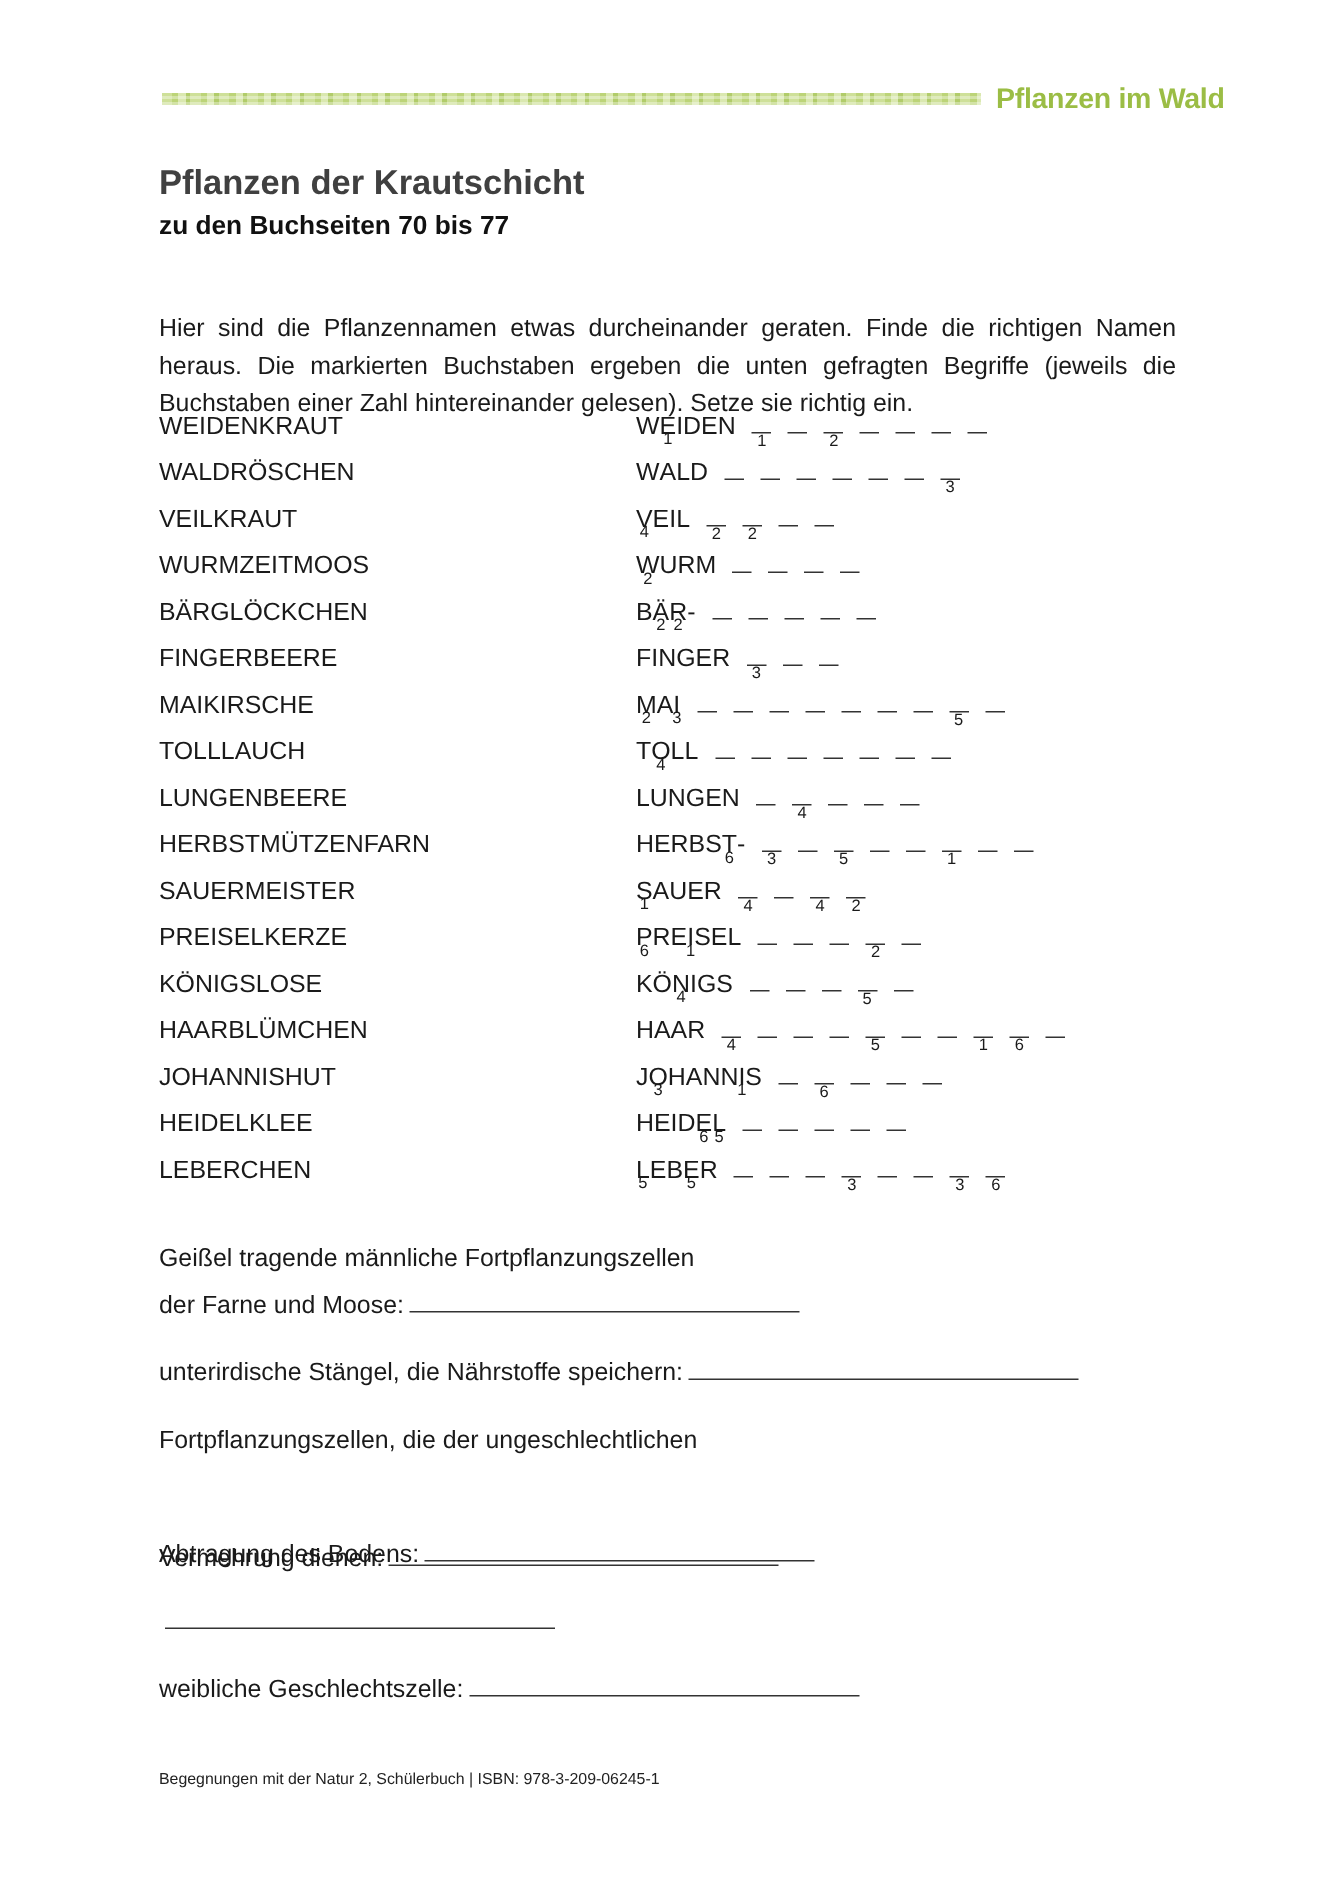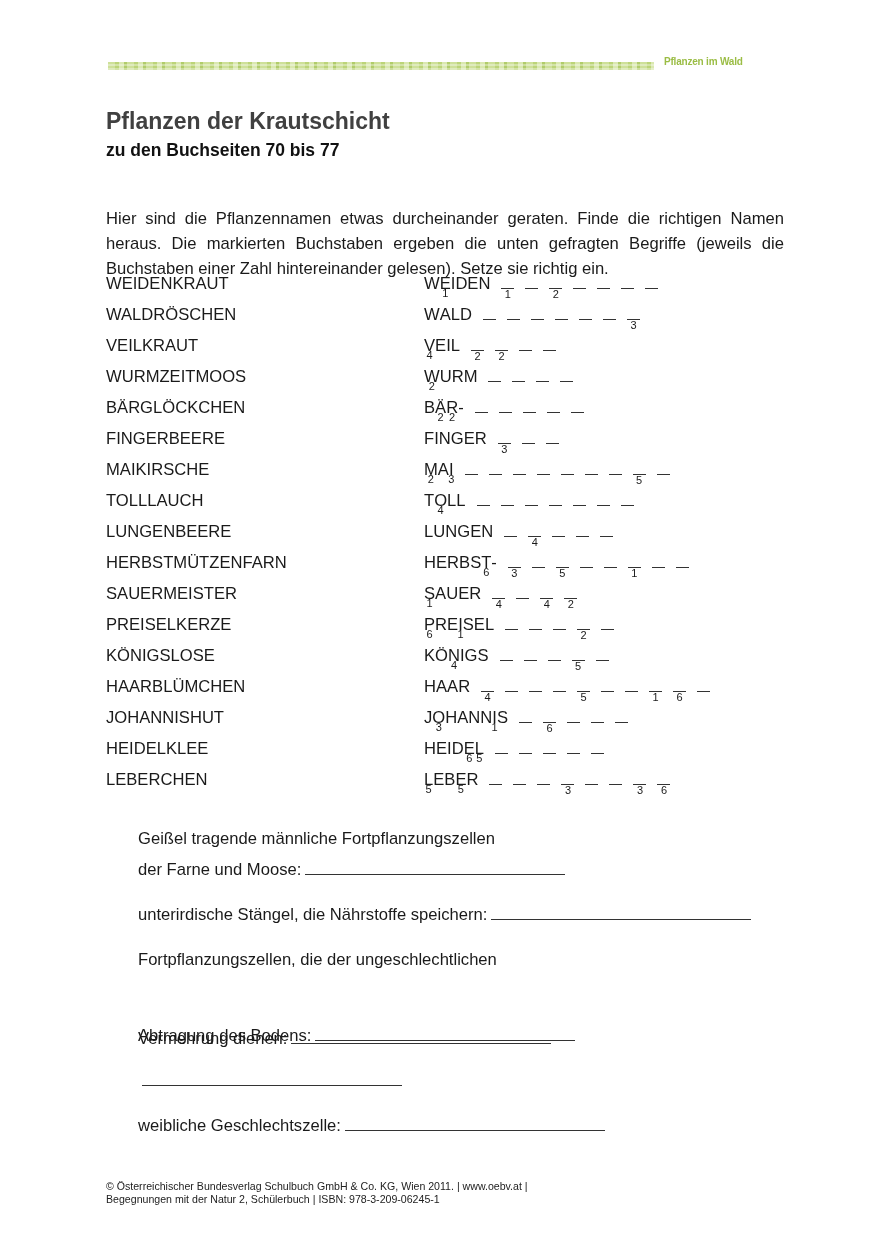--- a/index.html
+++ b/index.html
@@ -3,36 +3,36 @@
 <meta charset="utf-8">
 <style>
   html, body { margin:0; padding:0; background:#fff; }
   body { width:890px; height:1259px; position:relative; overflow:hidden;
          font-family:"Liberation Sans", sans-serif; color:#1a1a1a; }
   .hdr-bar { position:absolute; left:108px; top:62px; width:546px; height:8px;
     background: repeating-linear-gradient(90deg, #c9dd8f 0 7px, #b5d06a 7px 11px, #d6e6a8 11px 16px, #a9c75a 16px 19px);
     opacity:0.9; }
   .hdr-bar::after { content:""; position:absolute; inset:0;
     background: repeating-linear-gradient(0deg, rgba(255,255,255,0.35) 0 2px, rgba(255,255,255,0) 2px 4px); }
-  .hdr-title { position:absolute; left:664px; top:56px; font-size:10px; font-weight:bold; color:#9bbd45; letter-spacing:-0.2px; }
+  .hdr-title { position:absolute; left:664px; top:56px; font-size:19px; font-weight:bold; color:#9bbd45; letter-spacing:-0.2px; }
   .title { position:absolute; left:106px; top:108px; font-size:23px; font-weight:bold; color:#404040; }
   .subtitle { position:absolute; left:106px; top:140px; font-size:17.5px; font-weight:bold; color:#111; }
   .intro { position:absolute; left:106px; top:178px; width:678px; font-size:16.6px; line-height:25px; text-align:justify; color:#1a1a1a;margin-top:28px; }
   .rows { position:absolute; left:106px; top:272px; width:700px; }
   .row { position:relative; height:31px; font-size:16.6px; }
   .left-word { position:absolute; left:0; top:2px; }
   .right { position:absolute; left:318px; top:2px; white-space:nowrap; }
   .pre { position:relative; display:inline-block; }
   .ch { position:relative; display:inline-block; }
   .mk { position:absolute; left:50%; transform:translateX(-50%); top:14px; font-size:11px; line-height:11px; }
   .blanks { display:inline-block; position:relative; vertical-align:top; }
   .bl { position:relative; display:inline-block; width:13px; margin-left:11px; height:18px; vertical-align:top; }
   .bl::after { content:""; position:absolute; left:0; right:0; top:14px; border-top:1.4px solid #333; }
   .bl .mk { top:15px; }
-  .q { position:absolute; left:106px; font-size:16.6px;margin-left:32px; }
+  .q { position:absolute; left:106px; font-size:16.6px; }
   .line { display:inline-block; width:260px; border-bottom:1.3px solid #333; height:14px; vertical-align:baseline; margin-left:4px; }
   .footer { position:absolute; left:106px; top:1180px; font-size:10.6px; line-height:13px; color:#222; }
 </style>
 </head>
 <body>
 
 <div class="hdr-bar"></div>
 <div class="hdr-title">Pflanzen im Wald</div>
 
 <div class="title">Pflanzen der Krautschicht</div>
@@ -118,15 +118,14 @@
 <div class="q" style="top:950px">Fortpflanzungszellen, die der ungeschlechtlichen</div>
 <div class="q" style="top:1029px"><span>Vermehrung dienen:</span><span class="line"></span></div>
 
 <div class="q" style="top:1026px"><span>Abtragung des Bodens:</span><span class="line"></span></div>
 
 <div class="q" style="top:1071px"><span class="line"></span></div>
 
 <div class="q" style="top:1116px"><span>weibliche Geschlechtszelle:</span><span class="line"></span></div>
 
 <div class="footer">
-  <div>© Österreichischer Bundesverlag Schulbuch GmbH &amp; Co. KG, Wien 2011. | www.oebv.at |</div>
   <div>Begegnungen mit der Natur 2, Schülerbuch | ISBN: 978-3-209-06245-1</div>
 </div>
 
 </body></html>

